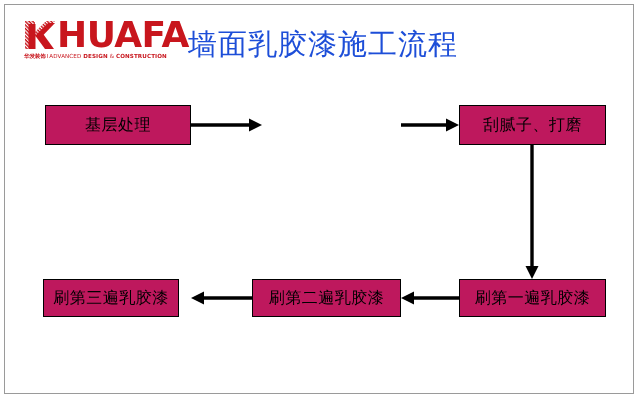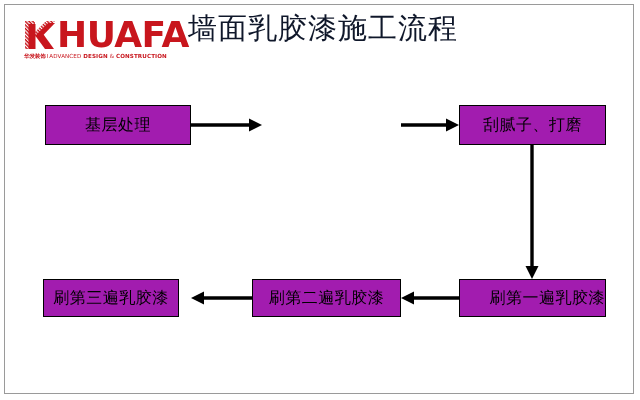--- a/index.html
+++ b/index.html
@@ -82,51 +82,51 @@
   #logo-tagline .tag-light {
     font-weight: normal;
   }
   #logo-tagline .tag-bold {
     font-weight: bold;
   }
 
   #page-title {
     position: absolute;
     left: 188px;
-    top: 8px;
+    top: 24px;
     font-size: 29px;
-    color: #0f172a;
+    color: #1d4ed8;
     letter-spacing: 1px;
     white-space: nowrap;
     line-height: 40px;
     font-family: "DejaVu Sans", "Liberation Sans", sans-serif;
   }
 
   
   .flow-box {
     position: absolute;
     border: 1.6px solid #000000;
     box-sizing: border-box;
-    background: #a21caf;
+    background: #be185d;
     display: flex;
     align-items: center;
     justify-content: center;
     color: #000000;
     font-size: 16px;
     letter-spacing: 0.5px;
     white-space: nowrap;
     font-family: "DejaVu Sans", "Liberation Sans", sans-serif;
   }
 
   #box-base      { left: 45px;  top: 105px; width: 146px; height: 40px; }
   #box-primer    { left: 262px; top: 105px; width: 139px; height: 40px; }
   #box-putty     { left: 459px; top: 105px; width: 147px; height: 40px; }
   #box-coat3     { left: 43px;  top: 279px; width: 136px; height: 38px; }
   #box-coat2     { left: 252px; top: 279px; width: 149px; height: 38px; }
-  #box-coat1     { left: 459px; top: 279px; width: 147px; height: 38px; justify-content: flex-end; }
+  #box-coat1     { left: 459px; top: 279px; width: 147px; height: 38px; }
 
   
   .arrow-h {
     position: absolute;
     height: 14px;
   }
   .arrow-v {
     position: absolute;
     width: 14px;
   }

